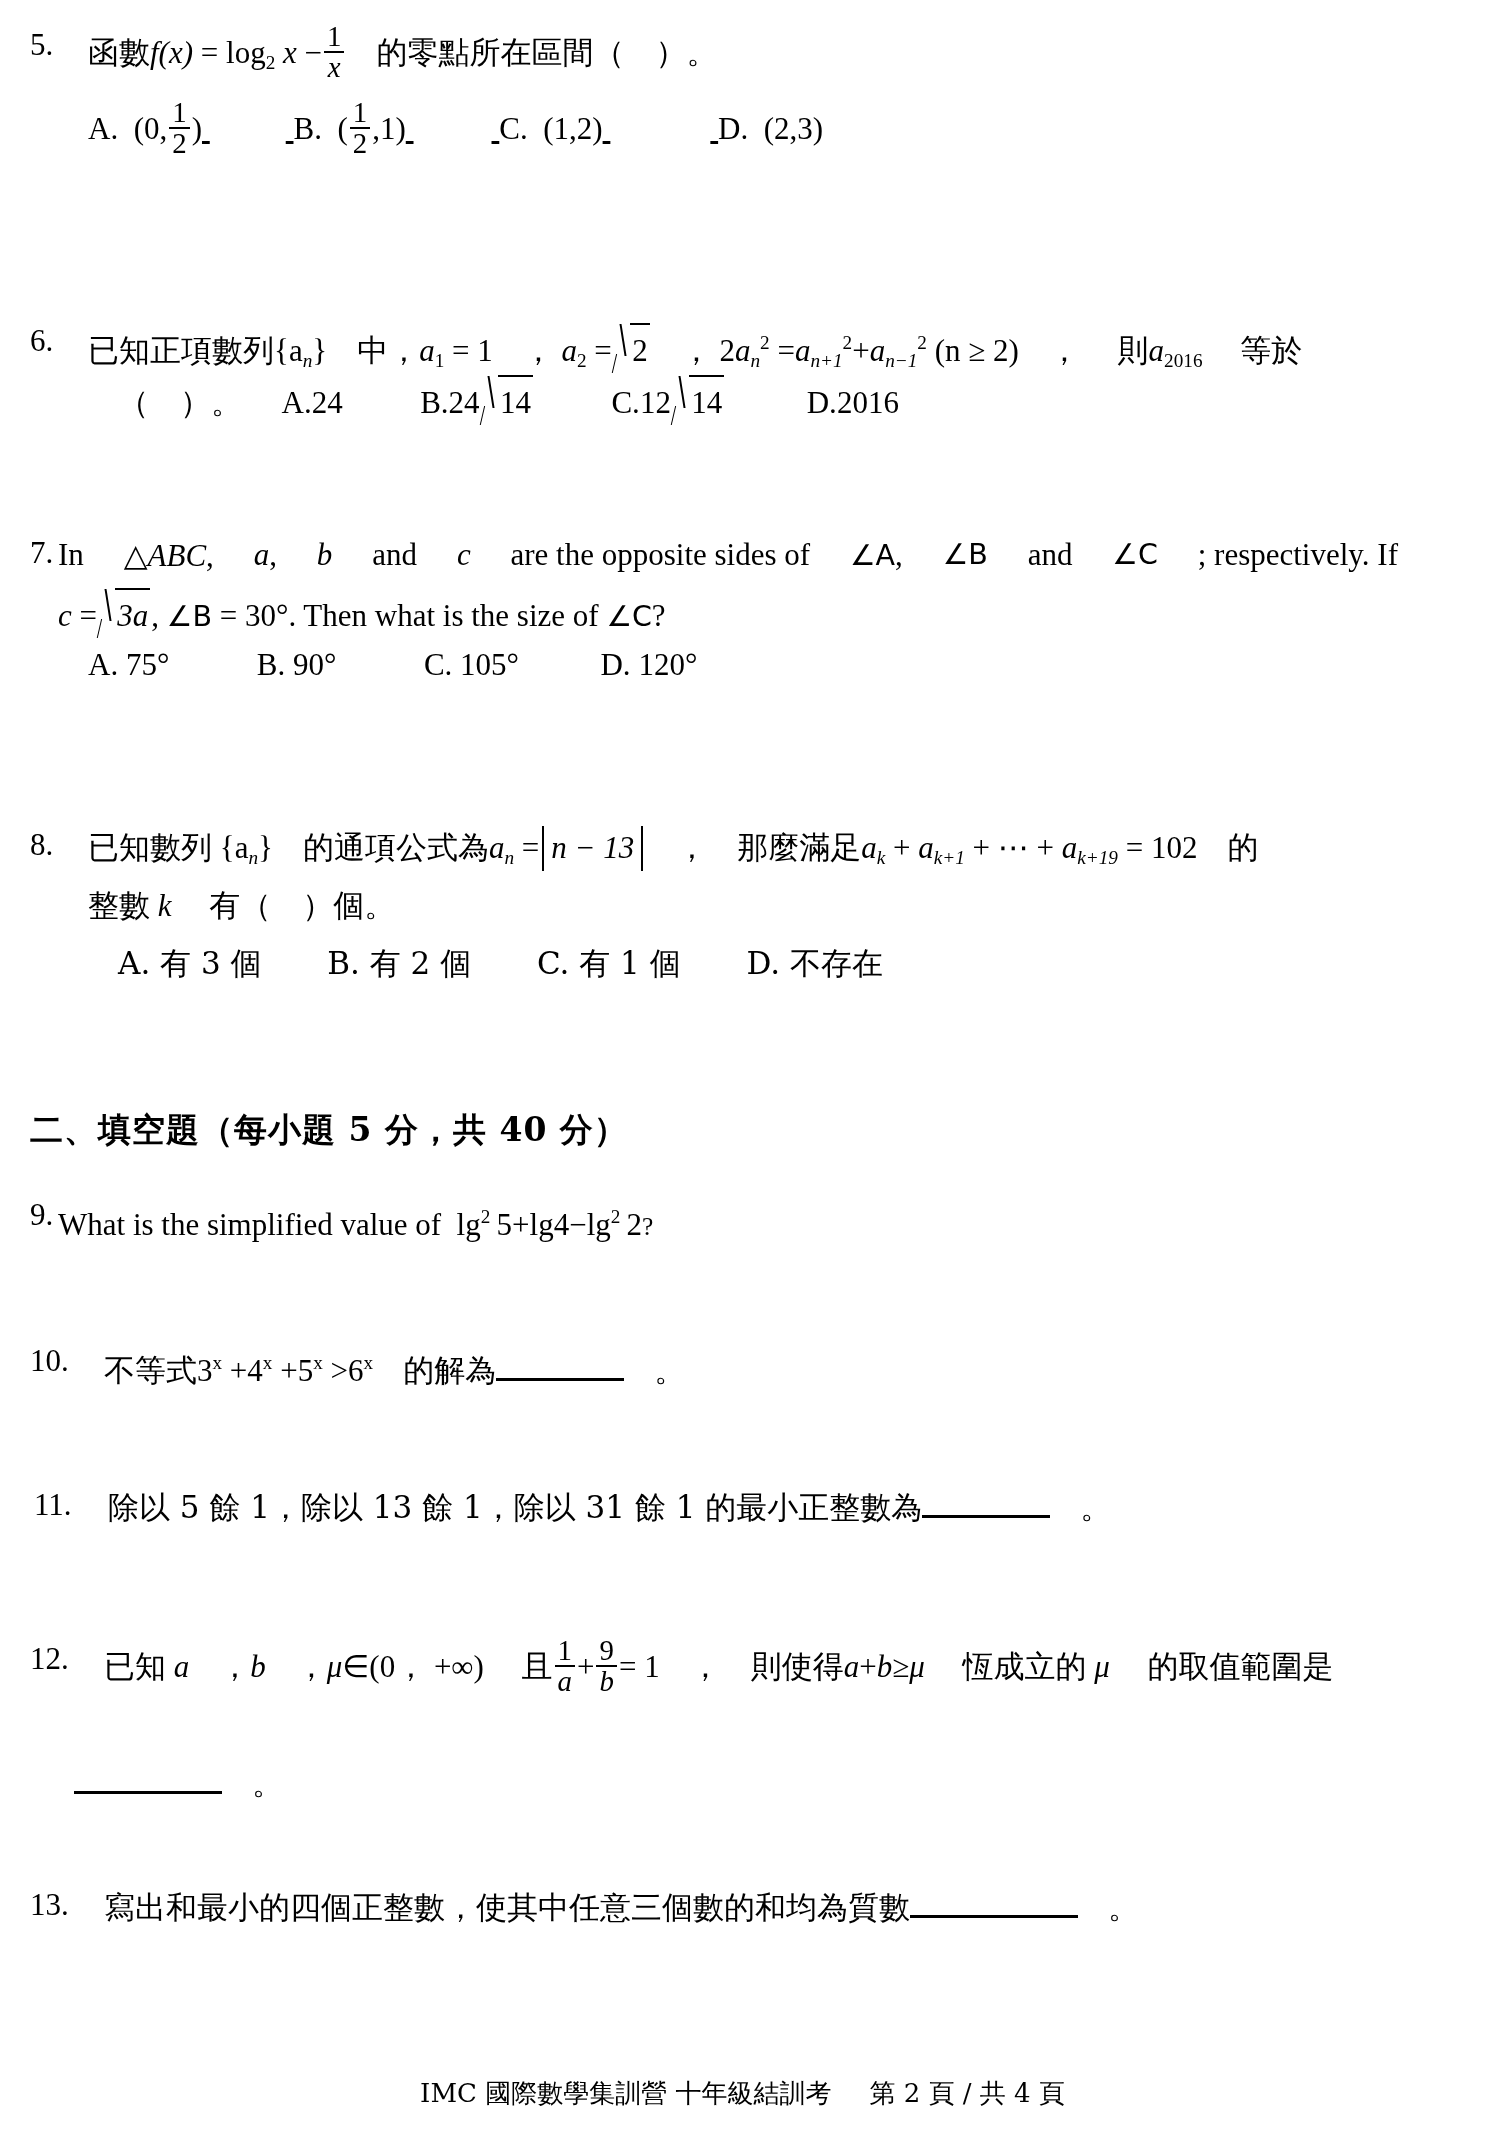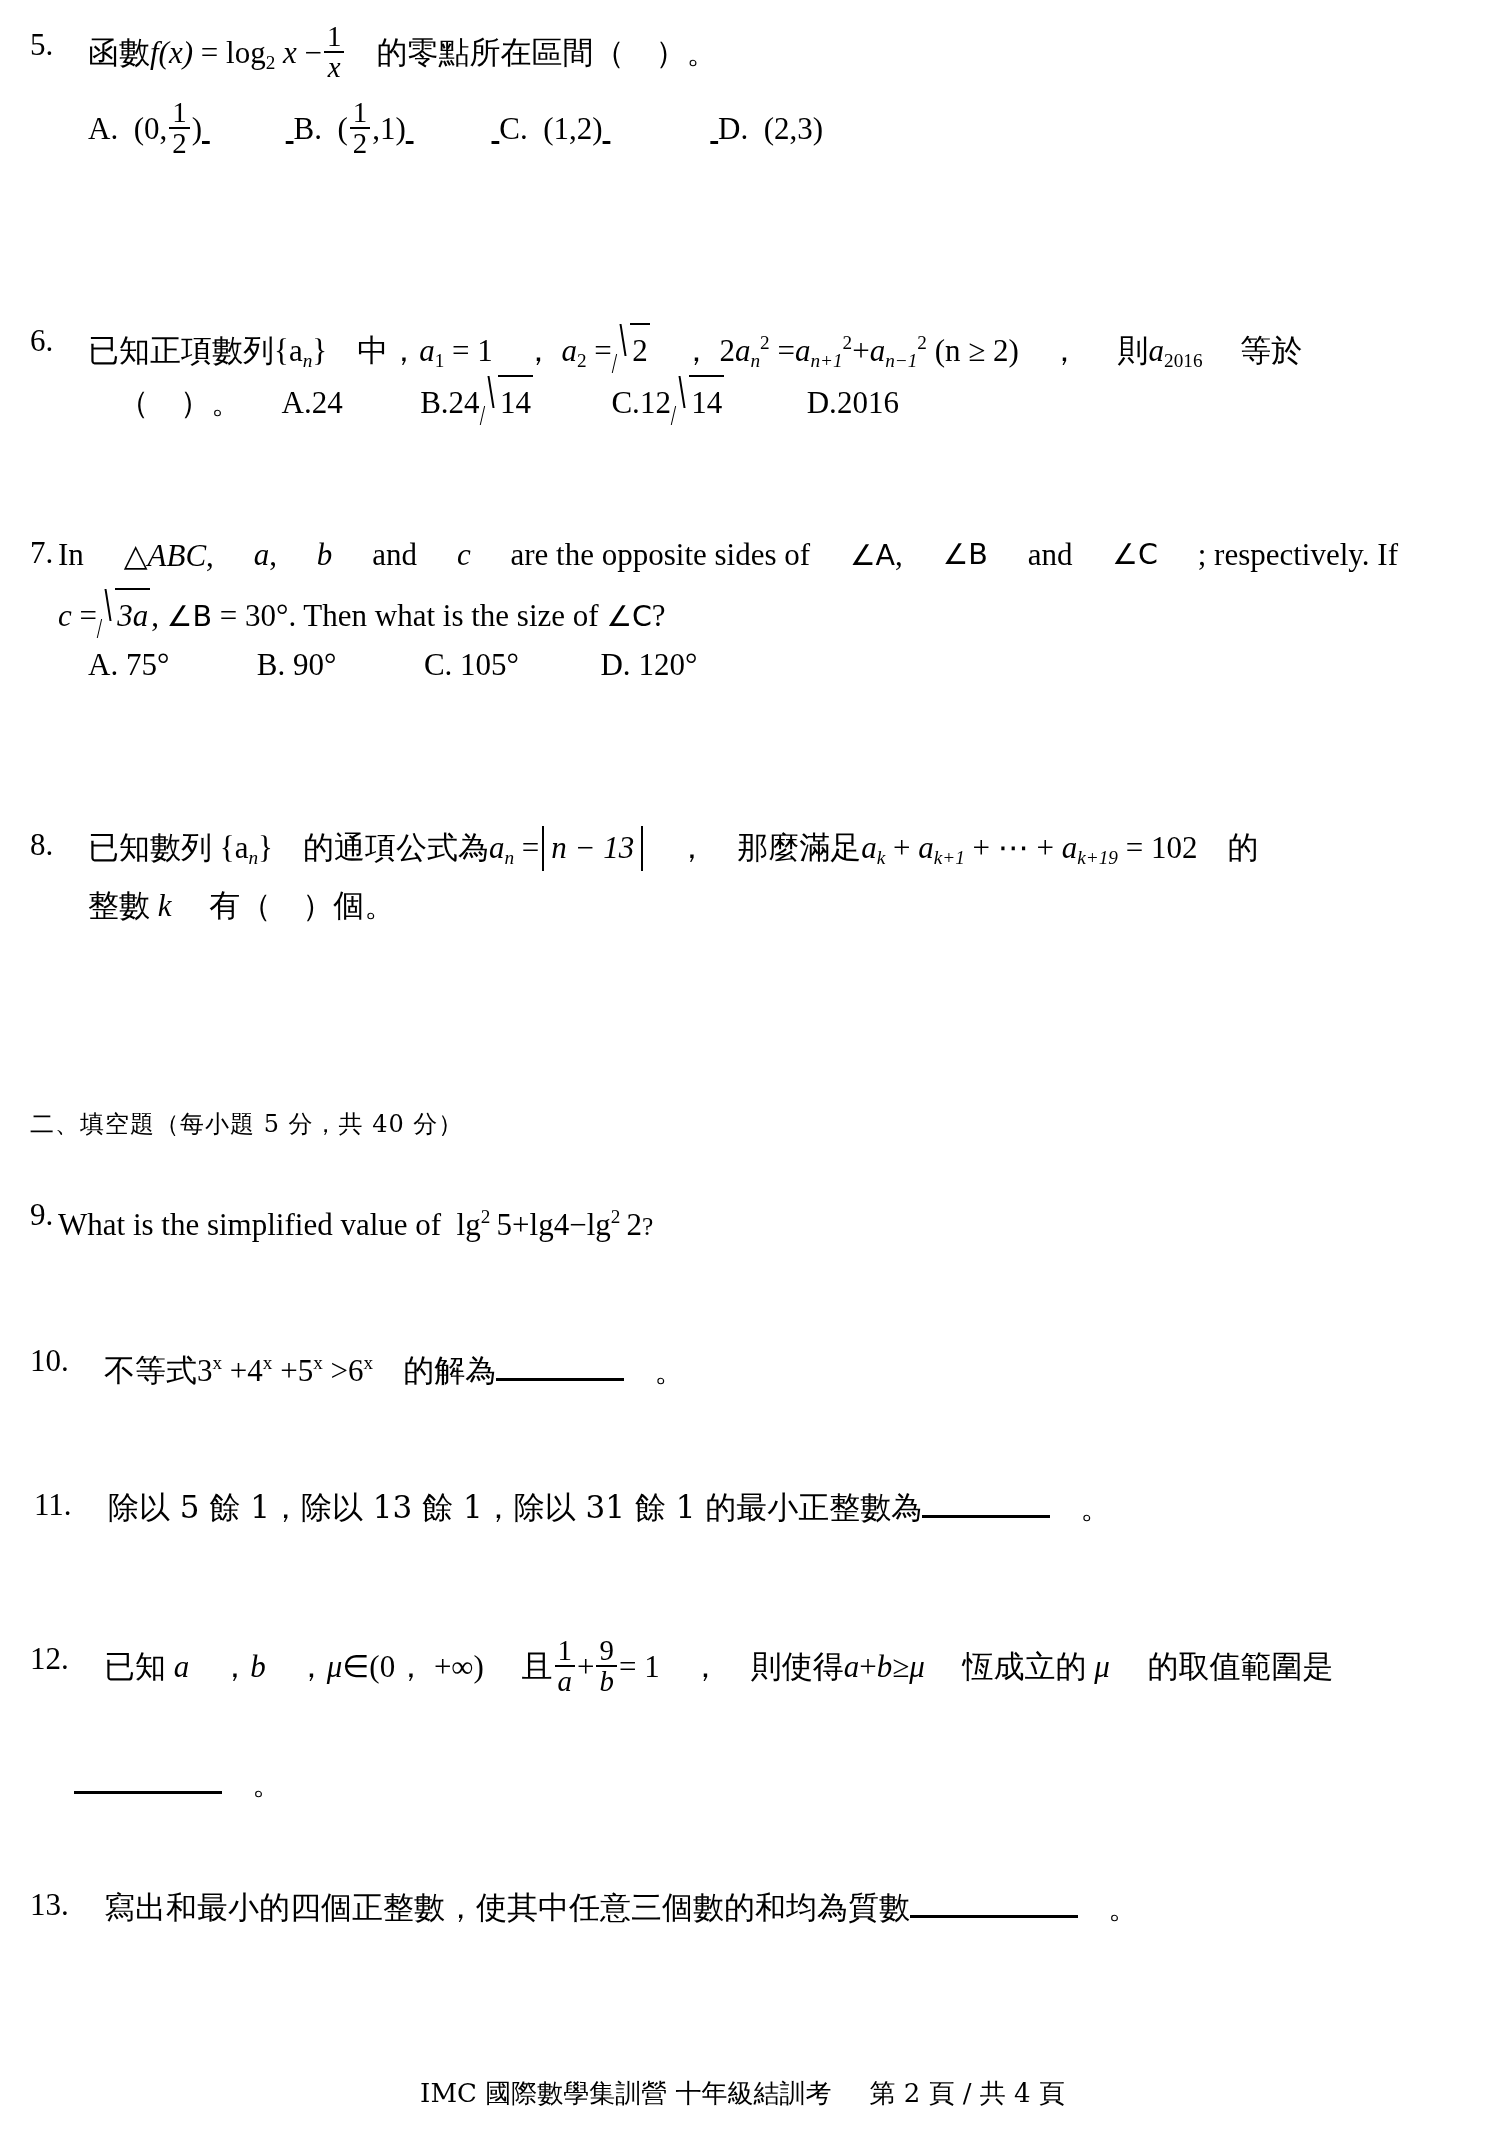--- a/index.html
+++ b/index.html
@@ -159,22 +159,22 @@
     line-height: 50px;
     white-space: nowrap;
   }
   .opt {
     display: inline-block;
   }
 
   
   .section-head {
     position: absolute;
-    font-size: 24px;
-    font-weight: normal;
+    font-size: 33px;
+    font-weight: bold;
     font-family: "DejaVu Serif", "Liberation Serif", serif;
     letter-spacing: 1px;
     white-space: nowrap;
   }
 
   
   .footer {
     position: absolute;
     left: 0;
     width: 1485px;
@@ -318,20 +318,33 @@
 
   <div class="q" style="left:0px; top:880px;">
     <div class="q-num"></div>
     <div class="q-body" style="white-space:nowrap;">
       <span class="cjk">整數</span>
       <span class="mi">k</span>
       <span class="cjk">有（　）個。</span>
     </div>
   </div>
 
+  <div class="opts cjk" style="left:88px; top:938px;">
+    <span class="opt"><span>A.</span>
+      <span>有 3 個</span></span>
+    <span style="display:inline-block;width:46px;"></span>
+    <span class="opt"><span>B.</span>
+      <span>有 2 個</span></span>
+    <span style="display:inline-block;width:46px;"></span>
+    <span class="opt"><span>C.</span>
+      <span>有 1 個</span></span>
+    <span style="display:inline-block;width:46px;"></span>
+    <span class="opt"><span>D.</span>
+      <span>不存在</span></span>
+  </div>
 
   <div class="section-head" style="left:30px; top:1108px;">二、填空題（每小題 5 分，共 40 分）</div>
 
   <div class="q" style="left:0px; top:1192px;">
     <div class="q-num">9.</div>
     <div class="q-body eng" style="white-space:nowrap;">
       <span>What is the simplified value of</span>
       &nbsp;<span><span class="mn">lg</span><span class="sup">2</span> <span class="mn">5</span><span class="mo">+</span><span class="mn">lg</span><span class="mn">4</span><span class="mo">−</span><span class="mn">lg</span><span class="sup">2</span> <span class="mn">2</span></span><span style="font-size:0.82em;">?</span>
     </div>
   </div>

